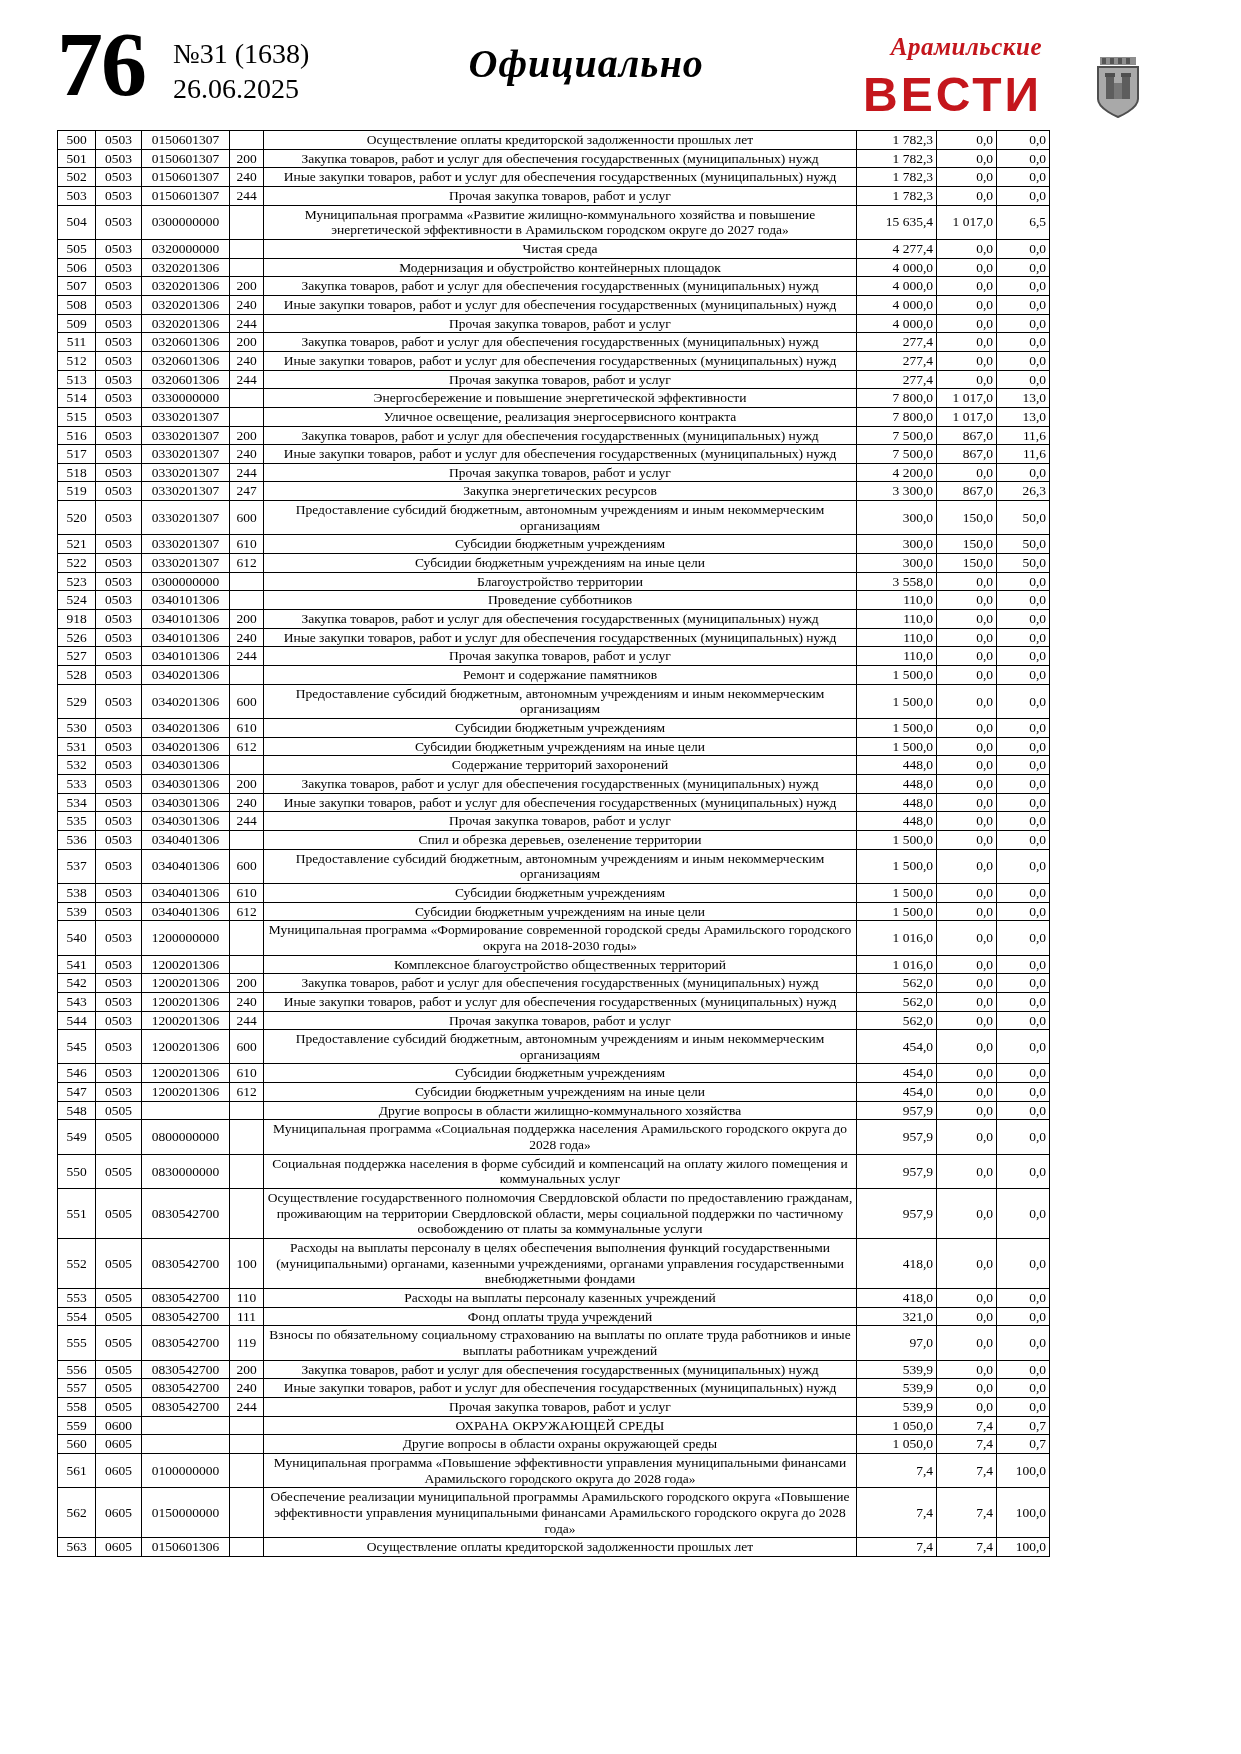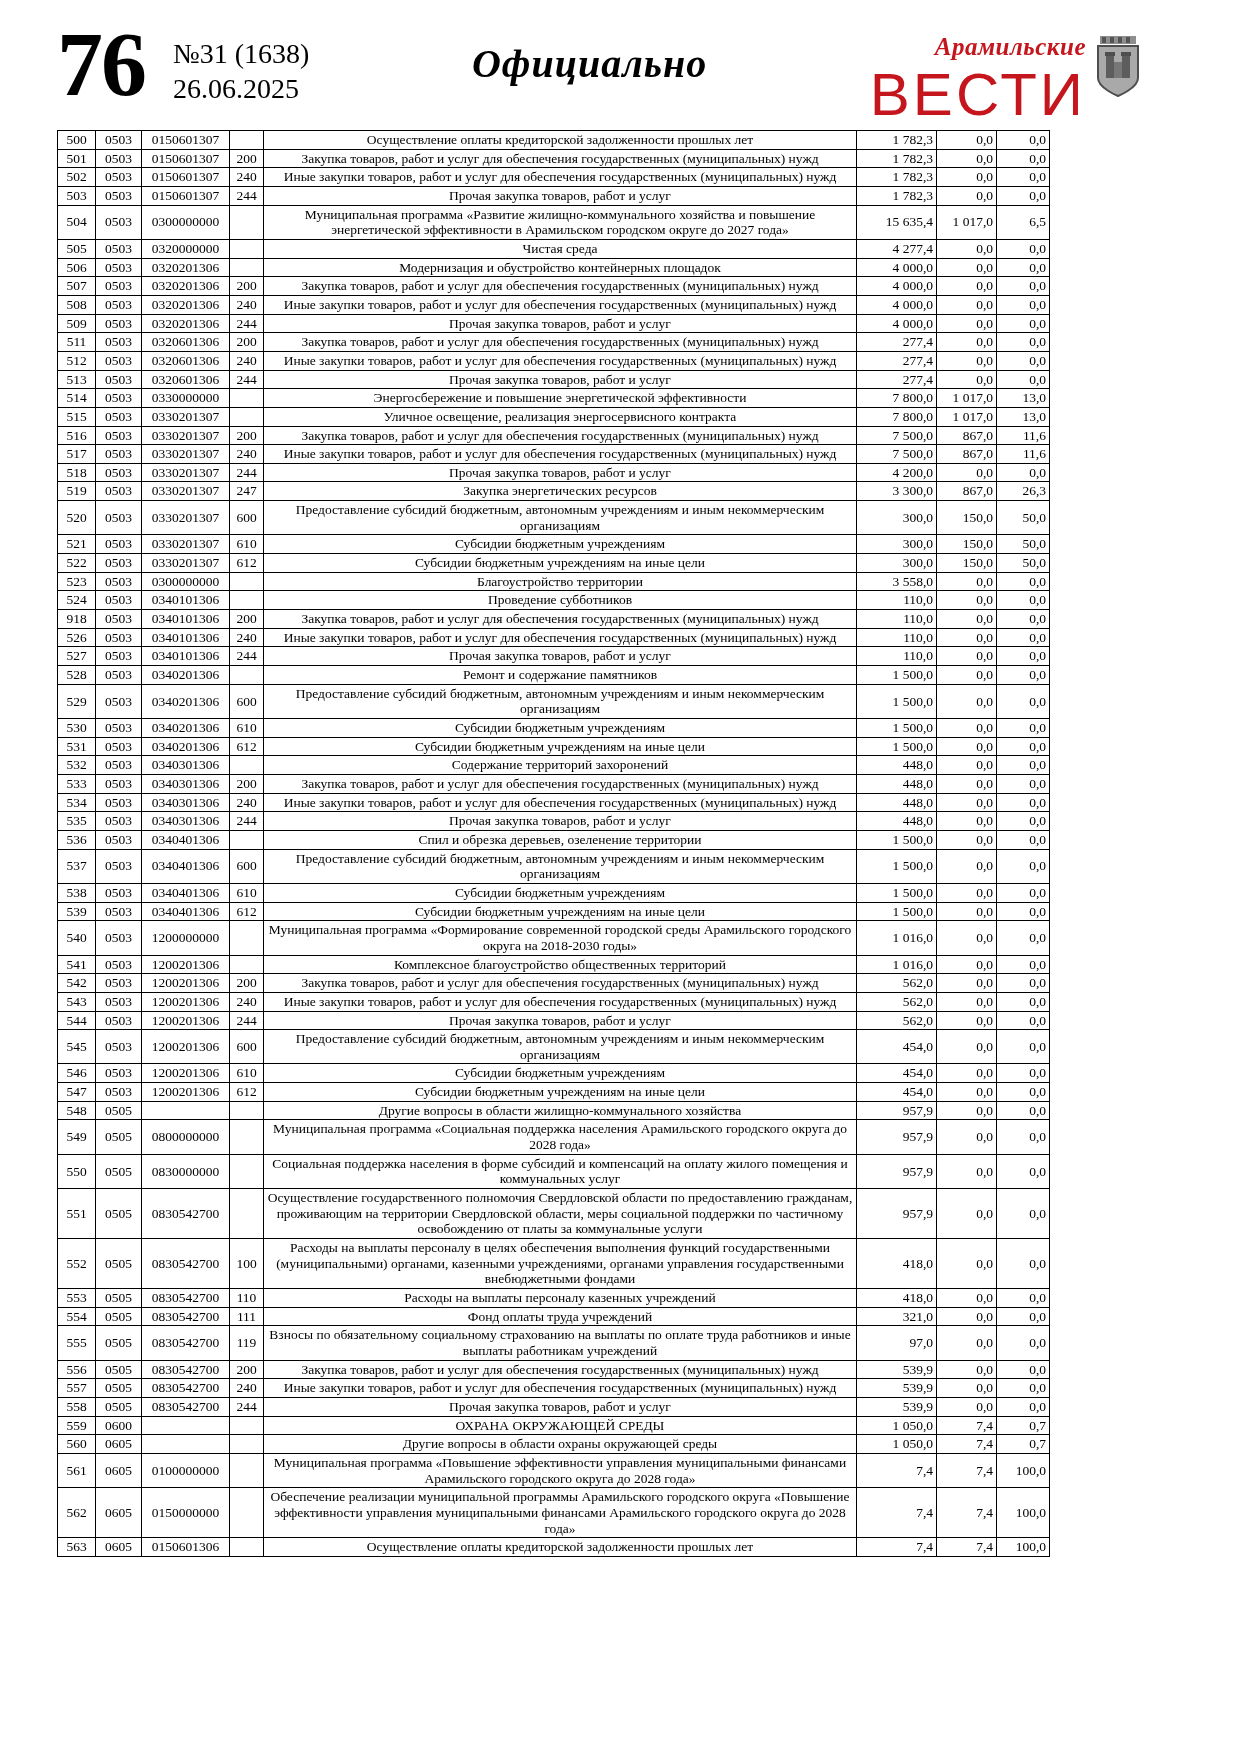--- a/index.html
+++ b/index.html
@@ -38,38 +38,39 @@
     text-align:center;
     font-family:Liberation Serif, serif;
     font-style:italic;
     font-weight:bold;
     font-size:40px;
     padding-top:18px;
     letter-spacing:1px;
   }
   .brand{
     display:flex;
-    align-items:flex-start;
+    align-items:flex-end;
     padding-top:12px;
+    gap:44px;
   }
   .brand-text{
     text-align:right;
     line-height:1;
   }
   .brand-top{
     font-style:italic;
     font-weight:bold;
     font-size:25px;
     letter-spacing:0.5px;
   }
   .brand-bottom{
-    font-weight:normal;
-    font-size:60px;
+    font-weight:bold;
+    font-size:48px;
     letter-spacing:3px;
-    margin-top:6px;
+    margin-top:12px;
     font-family:"Liberation Sans", sans-serif;
   }
   .emblem{
     margin-left:8px;
     margin-top:2px;
   }
   
   table.budget{
     border-collapse:collapse;
     width:992px;

